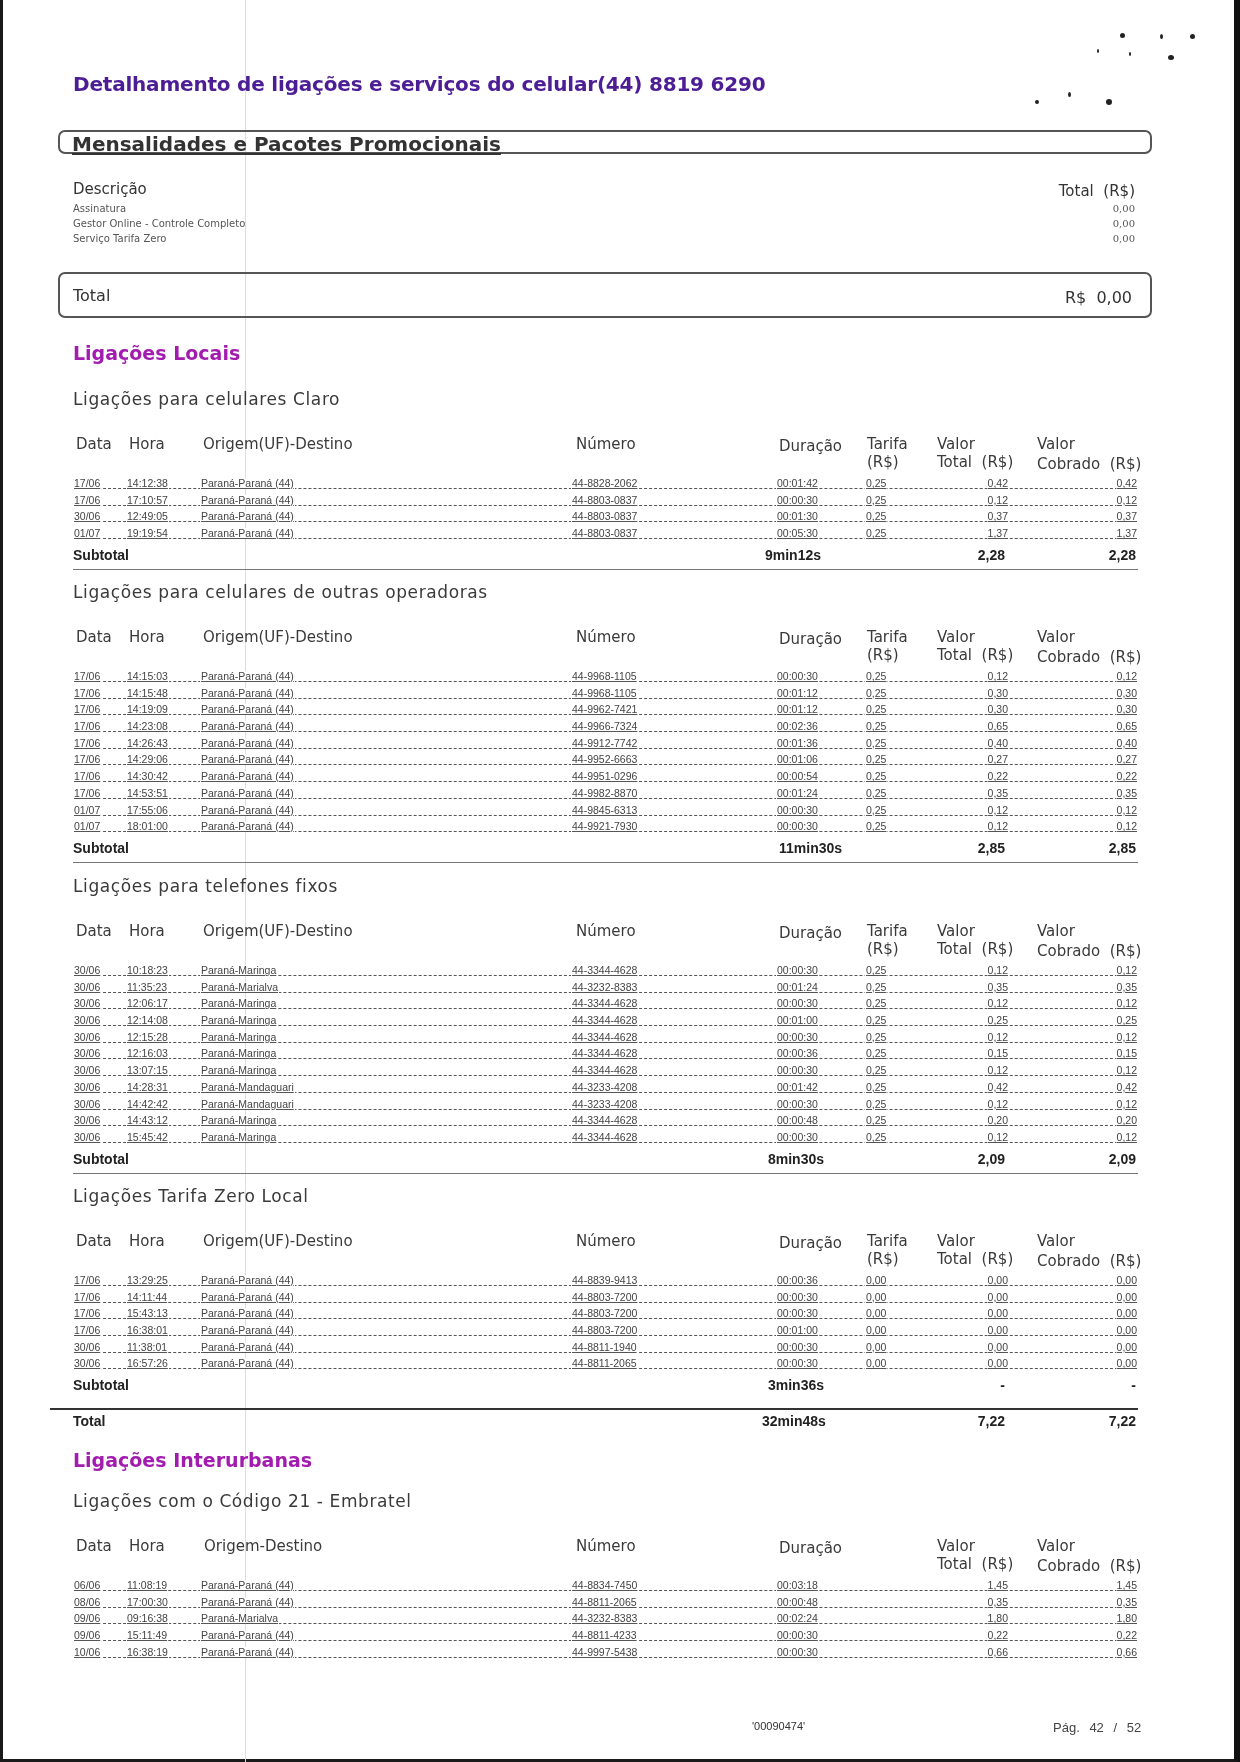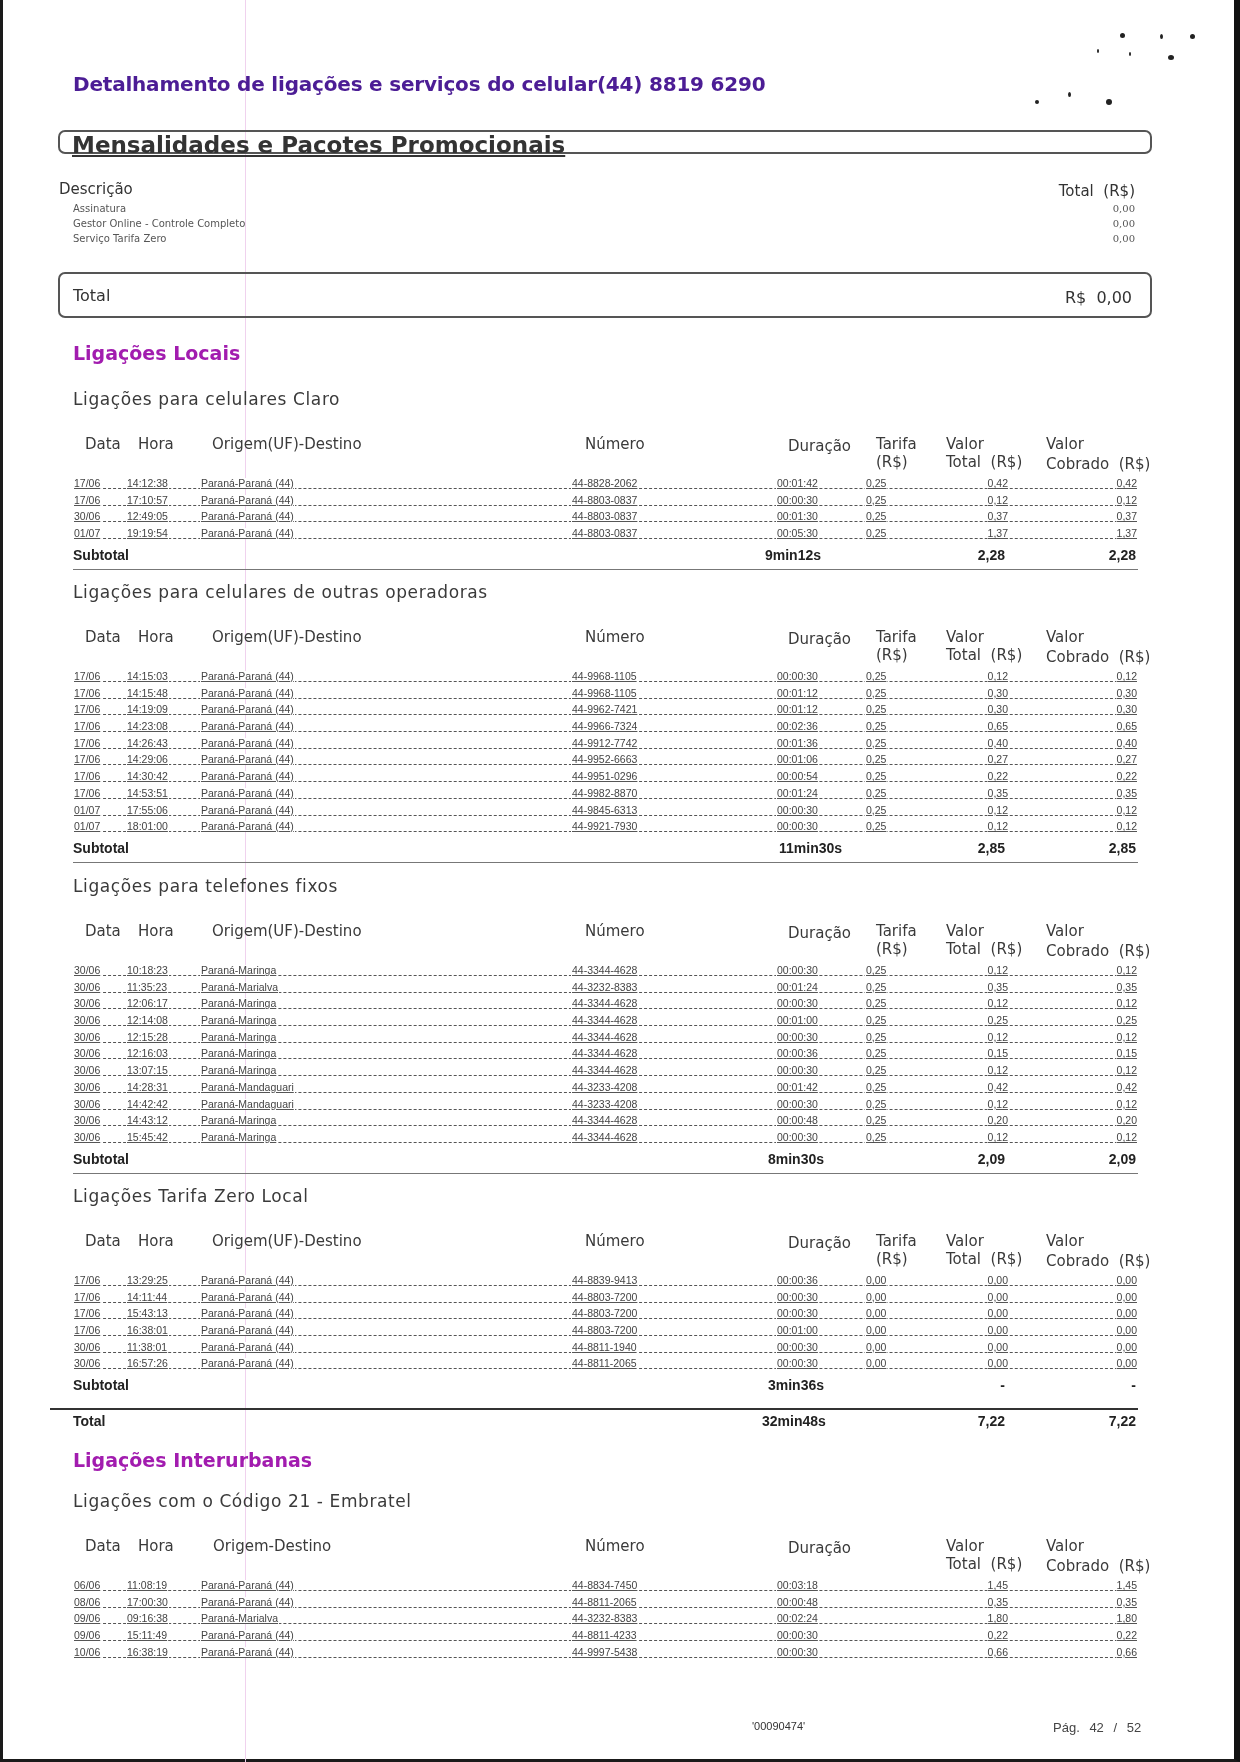--- a/index.html
+++ b/index.html
@@ -15,39 +15,39 @@
   .pinkline { position: absolute; left: 245px; top: 0; width: 1px; height: 1762px; background: #f0d2ee; }
   .specks { position: absolute; left: 1000px; top: 0; width: 240px; height: 120px; }
   .speck { position: absolute; background: #222; border-radius: 50%; }
 
   .doc-title { position: absolute; left: 73px; top: 72px; font-size: 20px; font-weight: bold; color: #4c1d95; letter-spacing: -0.2px; }
 
   .boxhdr {
     position: absolute; left: 58px; top: 130px; width: 1094px; height: 24px; box-sizing: border-box;
     border: 2px solid #555; border-radius: 7px;
   }
-  .boxhdr span { position: absolute; left: 12px; top: 0px; font-size: 23px; font-weight: bold; color: #333; text-decoration: underline; text-underline-offset: 2px; }
-
-  .mens-desc-hdr { position: absolute; left: 59px; top: 180px; font-size: 15px; color: #333; }
+  .boxhdr span { position: absolute; left: 12px; top: 0px; font-size: 20px; font-weight: bold; color: #333; text-decoration: underline; text-underline-offset: 2px; }
+
+  .mens-desc-hdr { position: absolute; left: 73px; top: 180px; font-size: 15px; color: #333; }
   .mens-total-hdr { position: absolute; right: 105px; top: 182px; font-size: 15px; color: #333; }
   .mens-list { position: absolute; left: 73px; top: 203px; width: 1062px; }
   .mens-row { position: relative; height: 15px; font-size: 10px; color: #555; }
   .mens-row .val { position: absolute; right: 0; top: 0; font-family: "DejaVu Serif", serif; font-size: 10px; }
 
   .boxtotal {
     position: absolute; left: 58px; top: 272px; width: 1094px; height: 46px; box-sizing: border-box;
     border: 2px solid #555; border-radius: 7px;
   }
   .boxtotal .lbl { position: absolute; left: 13px; top: 12px; font-size: 16px; color: #333; }
   .boxtotal .val { position: absolute; right: 18px; top: 14px; font-size: 16px; color: #333; }
 
   .h1 { position: absolute; left: 73px; font-size: 19px; font-weight: bold; color: #a21caf; }
   .h2 { position: absolute; left: 73px; font-size: 17px; color: #3a3a3a; letter-spacing: 0.6px; }
 
-  .colhdr { position: absolute; left: 12px; width: 1112px; height: 42px; font-size: 15px; color: #3a3a3a; }
+  .colhdr { position: absolute; left: 3px; width: 1112px; height: 42px; font-size: 15px; color: #3a3a3a; }
   .colhdr span { position: absolute; top: 0; line-height: 18px; white-space: nowrap; }
 
   .rows { position: absolute; left: 73px; width: 1065px; }
   .row { position: relative; height: 16.7px; font-size: 10.5px; color: #444; font-family: "Liberation Sans", sans-serif; }
   .row .dots { position: absolute; left: 0; right: 0; top: 11px; border-bottom: 1px dashed #555; }
   .row span { position: absolute; top: 1px; background: #fff; padding: 0 1px; line-height: 11px; text-decoration: underline; text-decoration-color: #555; }
   .c-data { left: 0; }
   .c-hora { left: 53px; }
   .c-orig { left: 127px; }
   .c-num  { left: 498px; }

